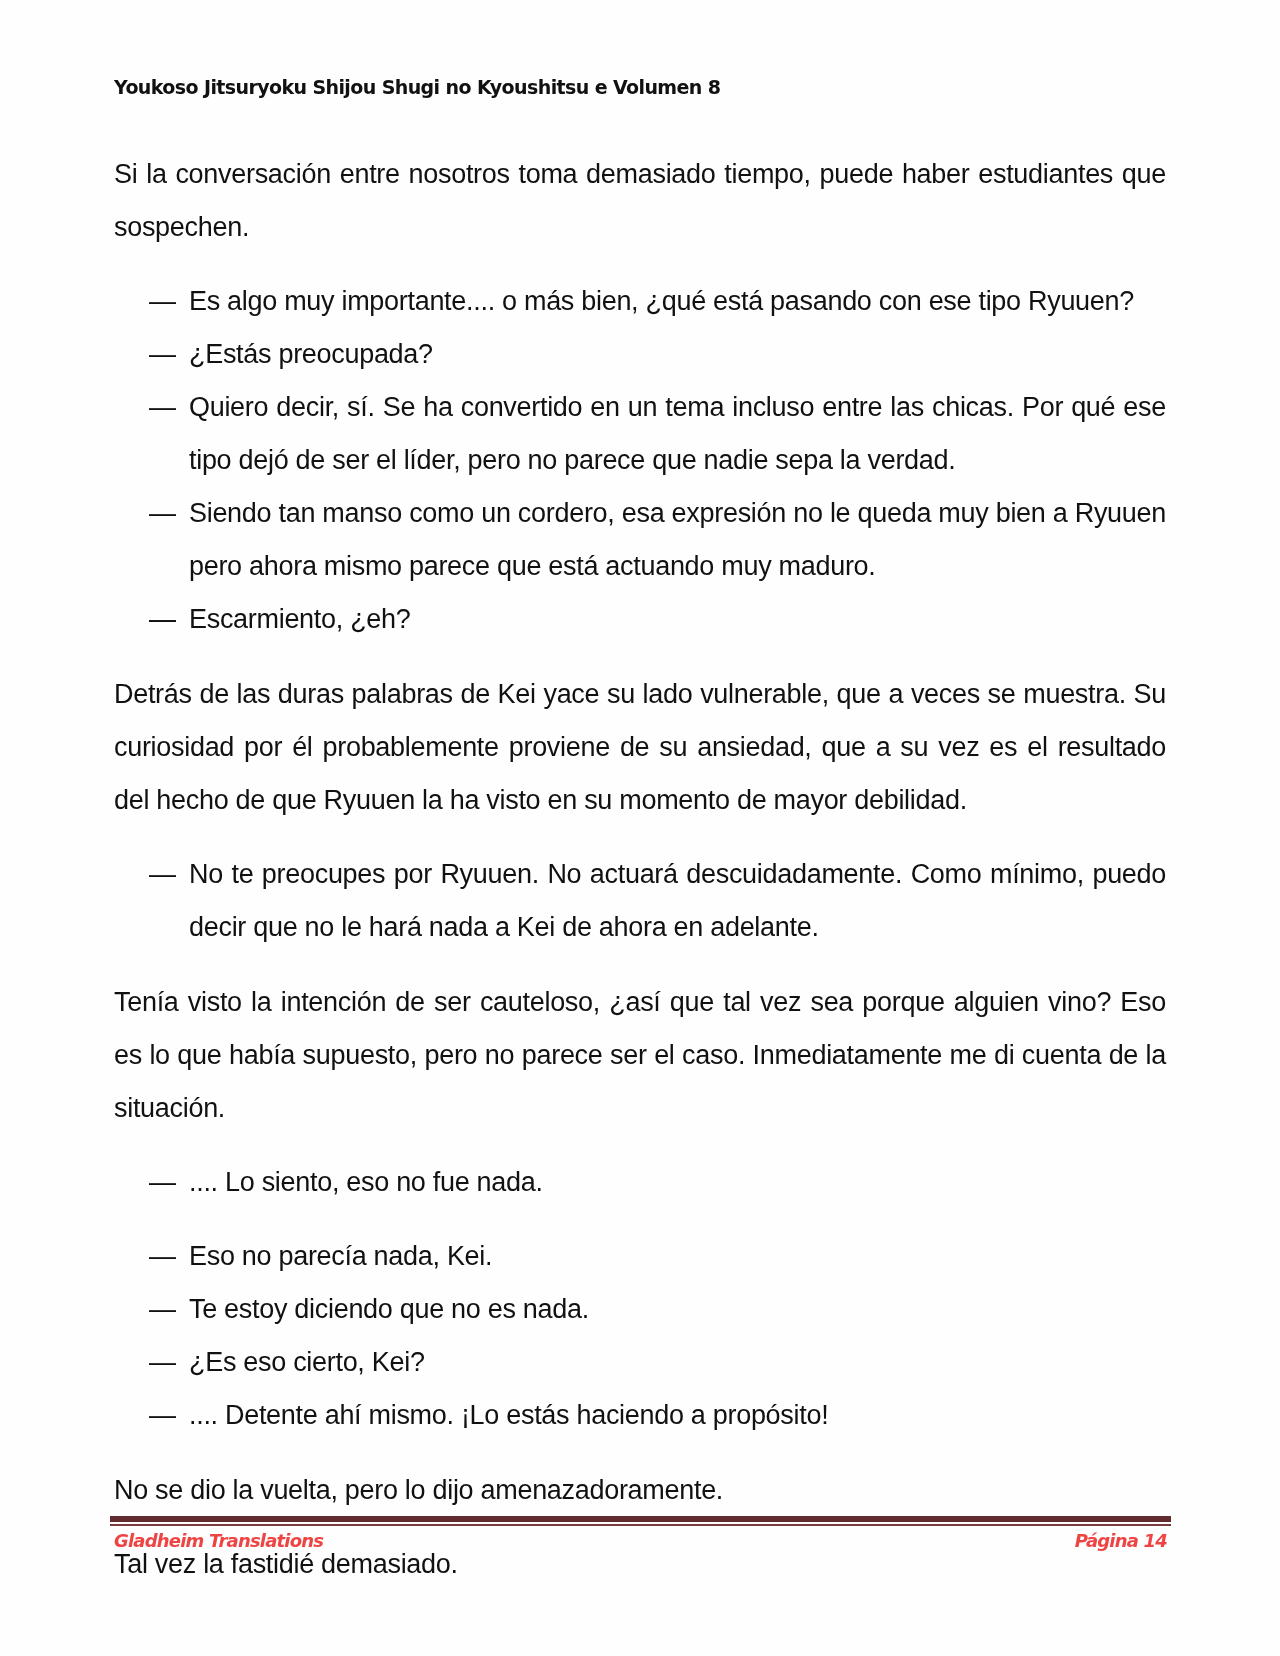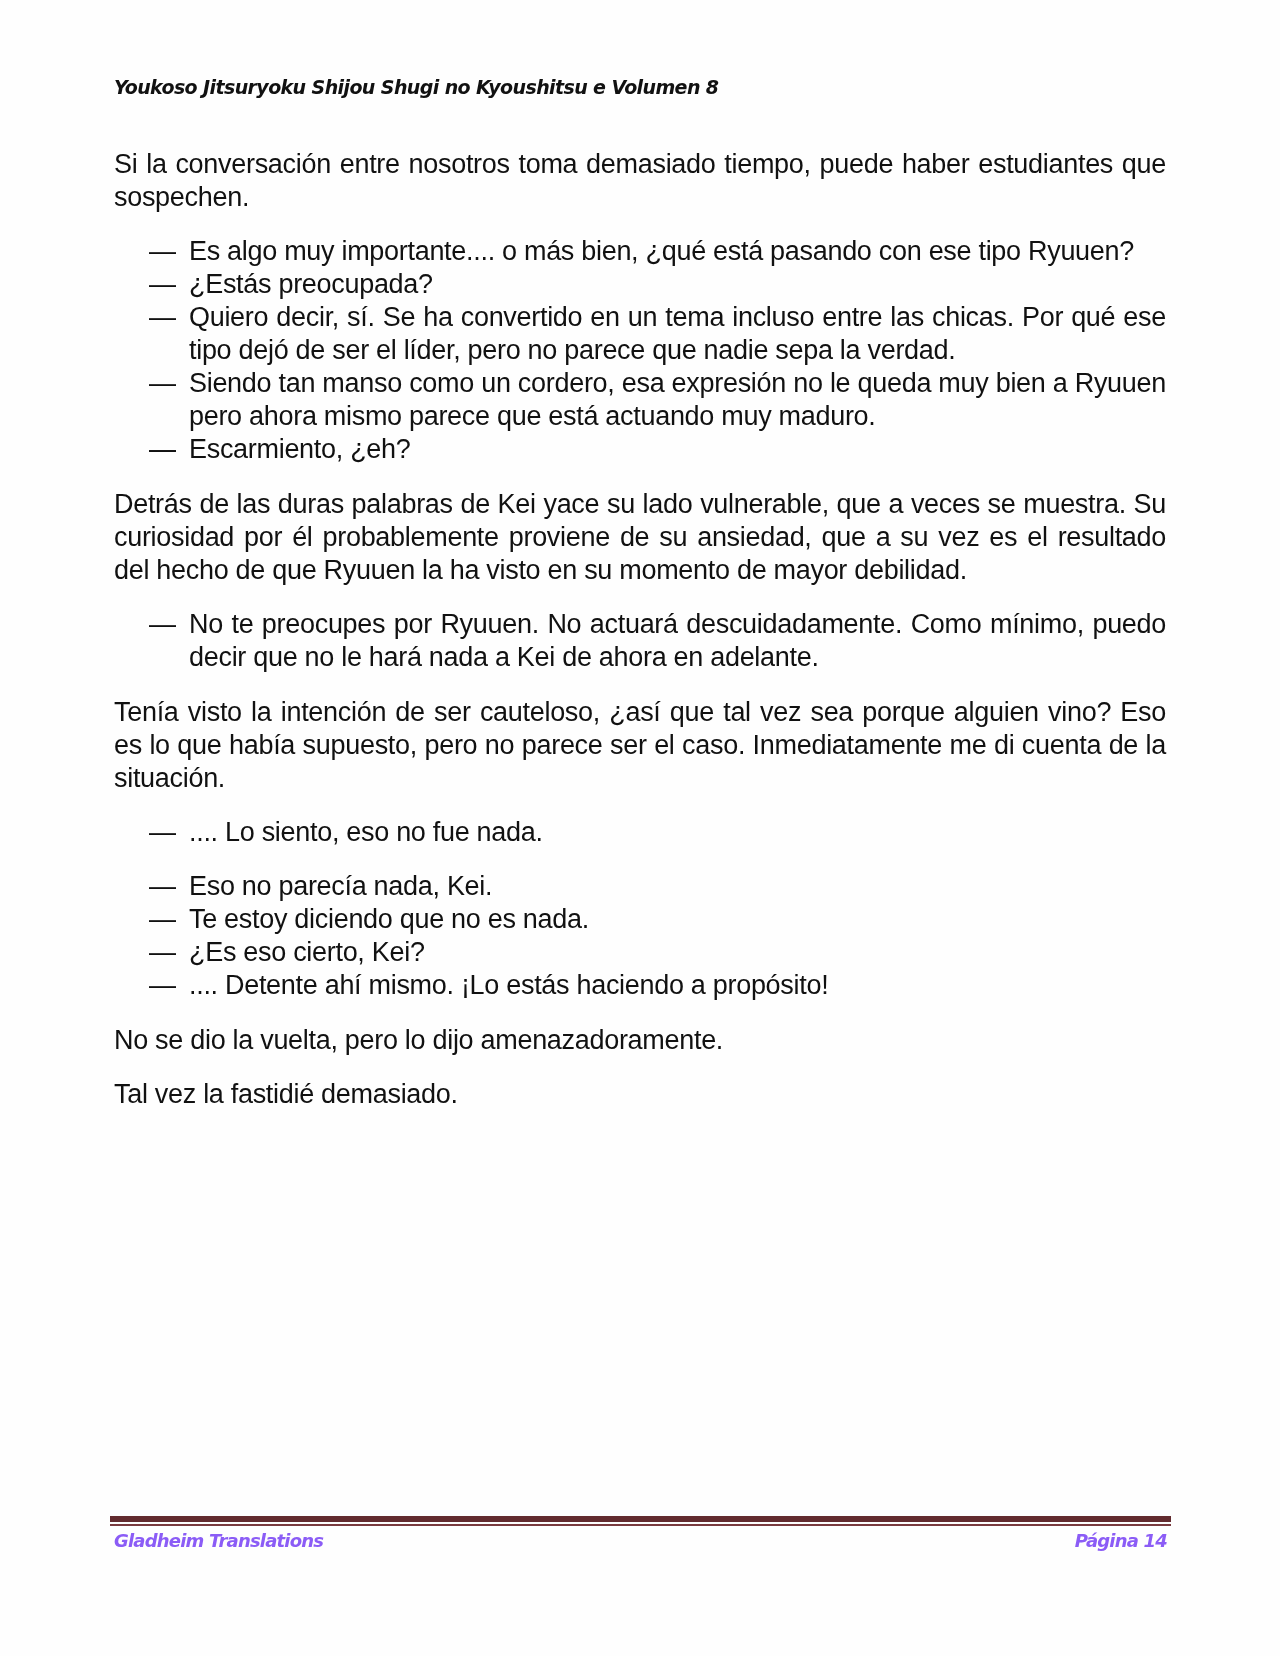--- a/index.html
+++ b/index.html
@@ -1,41 +1,41 @@
 <!DOCTYPE html>
 <html><head>
 <meta charset="utf-8">
 <style>
   html, body { margin: 0; padding: 0; background: #ffffff; }
   body { width: 1280px; height: 1656px; position: relative; overflow: hidden; }
   .page { position: absolute; left: 0; top: 0; width: 1280px; height: 1656px; background: #fefefe; }
   .header-title {
     position: absolute; left: 114px; top: 76px;
-    font-family: "DejaVu Sans", sans-serif; font-weight: bold; font-style: italic;
+    font-family: "DejaVu Sans", sans-serif; font-weight: bold; 
     font-size: 19px; letter-spacing: -0.6px; color: #111; white-space: nowrap;
   }
   .body {
     position: absolute; left: 114px; top: 148px; width: 1052px;
-    font-family: "Liberation Sans", sans-serif; font-size: 27px; line-height: 33px;
+    font-family: "Liberation Sans", sans-serif; font-size: 27px; line-height: 53px;
     color: #111; letter-spacing: -0.3px;
   }
   .para { margin: 0 0 21.4px 0; text-align: justify; text-align-last: left; }
   .dialogue { margin: 0 0 21.4px 0; padding-left: 75px; }
   .dline { position: relative; text-align: justify; text-align-last: left; }
   .dline .dash { position: absolute; left: -40px; top: 0; }
   .footer-rule-thick {
     position: absolute; left: 110px; top: 1516px; width: 1061px; height: 6px; background: #622b2f;
   }
   .footer-rule-thin {
     position: absolute; left: 110px; top: 1524px; width: 1061px; height: 2px; background: #7a3b3f;
   }
   .footer-left, .footer-right {
     position: absolute; top: 1530px;
     font-family: "DejaVu Sans", sans-serif; font-weight: bold; font-style: italic;
-    font-size: 18px; letter-spacing: -0.8px; color: #8b5cf6; white-space: nowrap;
+    font-size: 18px; letter-spacing: -0.8px; color: #ef4444; white-space: nowrap;
   }
   .footer-left { left: 114px; }
   .footer-right { right: 113px; text-align: right; }
 </style>
 </head>
 <body>
 
 <div class="page">
   <div class="header-title">Youkoso Jitsuryoku Shijou Shugi no Kyoushitsu e Volumen 8</div>
 

